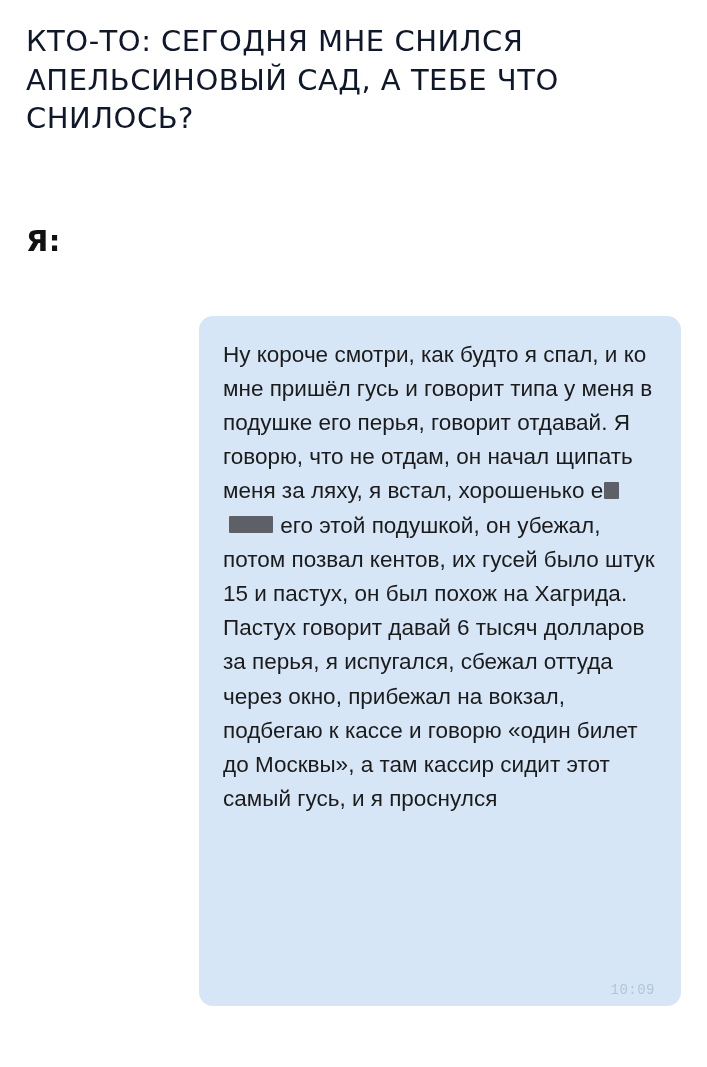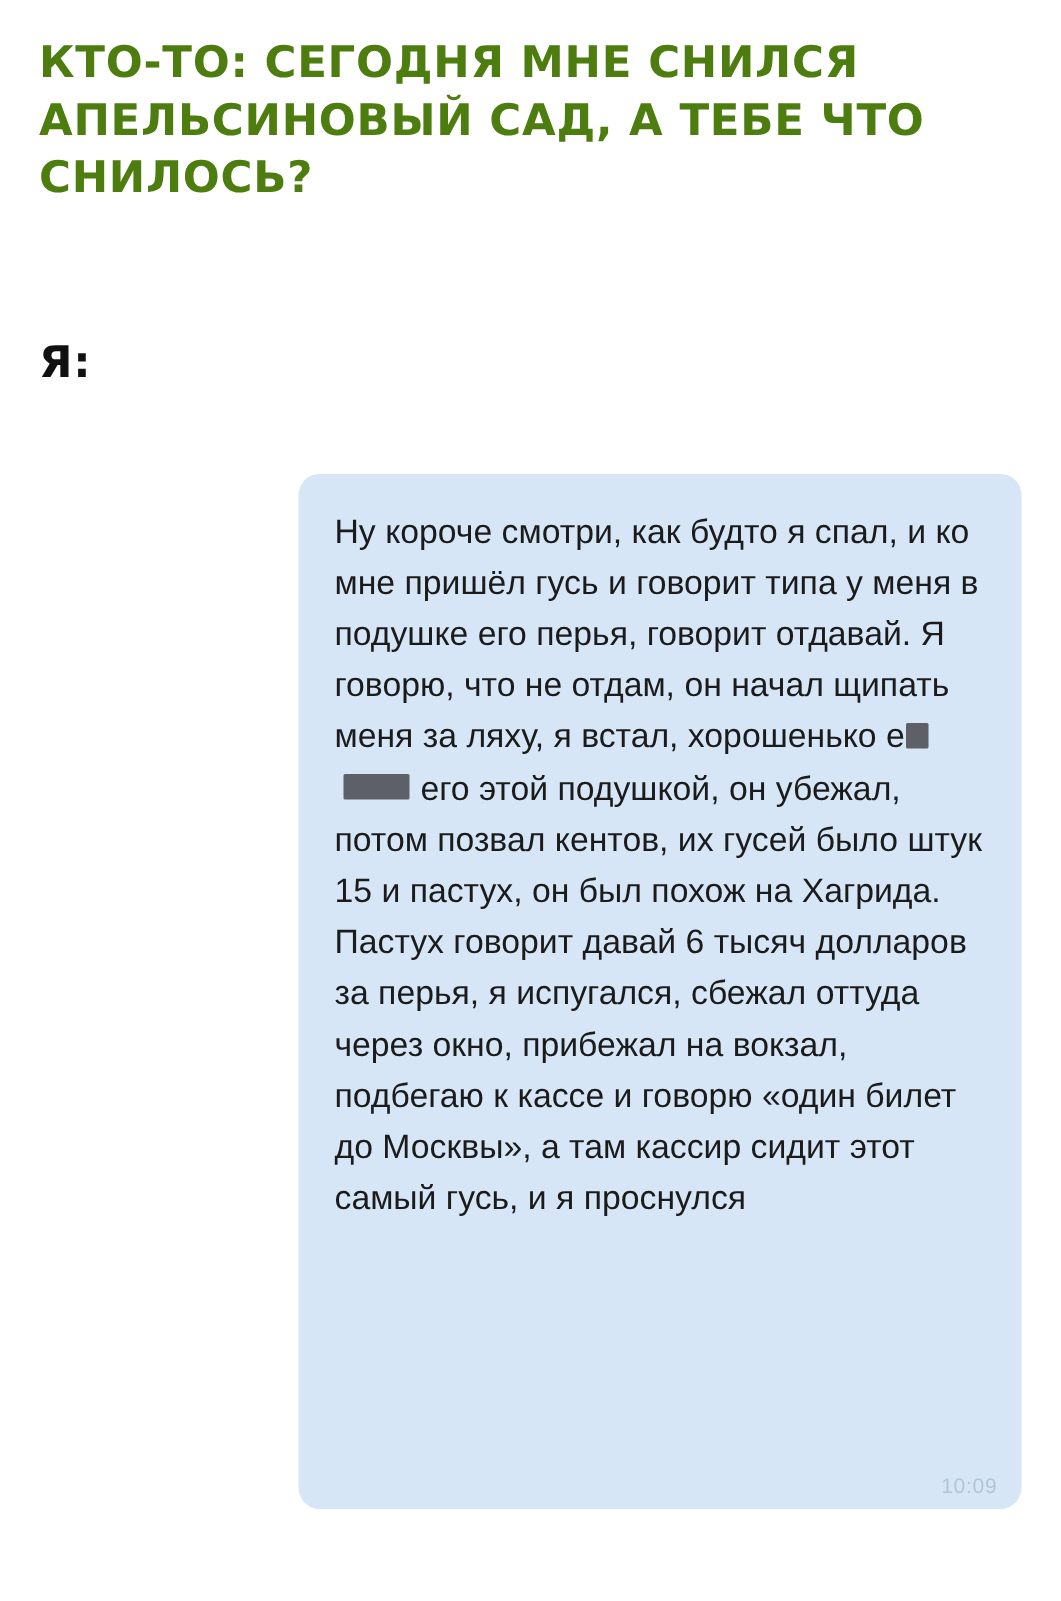--- a/index.html
+++ b/index.html
@@ -17,25 +17,25 @@
   }
   .page {
     width: 707px;
     height: 1067px;
     box-sizing: border-box;
     padding: 22px 26px 0 26px;
     position: relative;
   }
   .headline {
     font-family: "DejaVu Sans", sans-serif;
-    font-weight: bold;
+    font-weight: normal;
     font-size: 29px;
     line-height: 1.33;
     letter-spacing: 0.5px;
-    color: #4d7c0f;
+    color: #0f172a;
     text-transform: uppercase;
     margin: 0 0 0 0;
     max-width: 620px;
   }
   .speaker {
     font-family: "DejaVu Sans", sans-serif;
     font-weight: bold;
     font-size: 29px;
     letter-spacing: 0.5px;
     color: #111111;
@@ -72,27 +72,27 @@
     background: #5d6066;
     border-radius: 1px;
     margin: 0 1px;
     position: relative;
     top: -2px;
   }
   .redacted.r1 { width: 15px; }
   .redacted.r2 { width: 44px; margin-left: 6px; }
   .timestamp {
     position: absolute;
-    right: 16px;
+    right: 26px;
     bottom: 8px;
     font-size: 14px;
     color: #9fb4c8;
     opacity: 0.65;
     letter-spacing: 0.5px;
-    font-family: Liberation Sans, sans-serif;
+    font-family: Liberation Mono, monospace;
   }
 </style>
 </head>
 <body>
 
 <div class="page">
 
   <div class="headline">Кто-то: сегодня мне снился апельсиновый сад, а тебе что снилось?</div>
 
   <div class="speaker">Я:</div>

